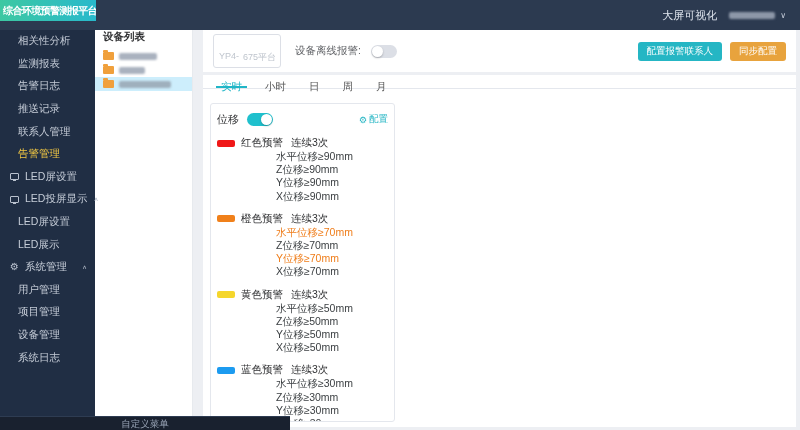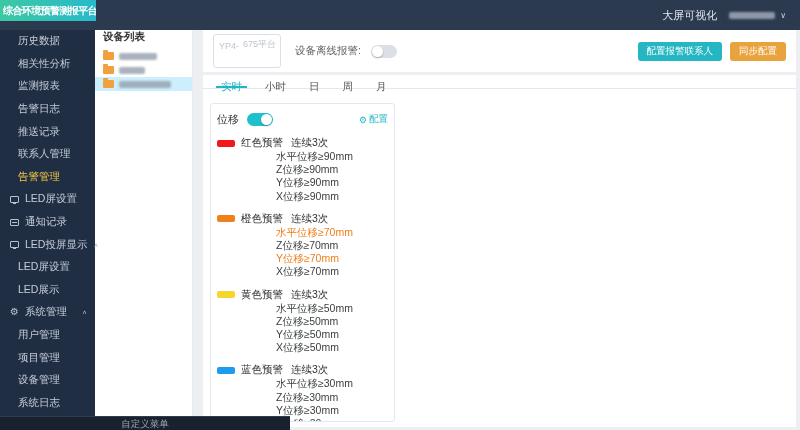--- a/index.html
+++ b/index.html
@@ -35,21 +35,21 @@
   .dp-title { font-size:10.5px; font-weight:bold; color:#303133; padding:0 8px 5px 8px; }
   .dp-item { height:14px; display:flex; align-items:center; gap:5px; padding-left:8px; cursor:pointer; }
   .dp-item.selected { background:#cdeefc; }
   .folder { width:11px; height:8px; background:#f0a03c; border-radius:1px; position:relative; flex:0 0 auto; }
   .folder::before { content:""; position:absolute; left:0; top:-2px; width:5px; height:2px; background:#f0a03c; border-radius:1px 1px 0 0; }
   .dp-blob1 { width:38px; } .dp-blob2 { width:26px; } .dp-blob3 { width:52px; background:#9fb0bd; }
 
   
   .main { position:absolute; left:203px; right:4px; top:30px; bottom:3px; }
   .toolbar-panel { position:absolute; left:0; right:0; top:0; height:42px; background:#fff; display:flex; align-items:center; padding:0 10px; gap:10px; }
-  .device-field { width:68px; height:18px; border:1px solid #dcdfe6; border-radius:3px; display:flex; align-items:flex-end; gap:2px; padding:16px 5px; font-size:9px; color:#bfc5cd; white-space:nowrap; overflow:hidden; cursor:text; }
+  .device-field { width:68px; height:18px; border:1px solid #dcdfe6; border-radius:3px; display:flex; align-items:flex-start; gap:2px; padding:16px 5px; font-size:9px; color:#bfc5cd; white-space:nowrap; overflow:hidden; cursor:text; }
   .field-blob { width:10px; height:6px; background:#c6ccd4; }
   .offline-label { font-size:10.5px; color:#606266; margin-left:4px; }
   .toggle { width:26px; height:13px; border-radius:7px; position:relative; cursor:pointer; flex:0 0 auto; }
   .toggle .knob { position:absolute; top:1px; width:11px; height:11px; border-radius:50%; background:#fff; box-shadow:0 1px 2px rgba(0,0,0,.25); }
   .toggle.off { background:#dcdfe6; } .toggle.off .knob { left:1px; }
   .toggle.on  { background:#1fc0cd; } .toggle.on  .knob { right:1px; }
   .toolbar-btns { margin-left:auto; display:flex; gap:8px; }
   .btn { height:19px; border:none; border-radius:3px; color:#fff; font-size:9.5px; padding:0 9px; cursor:pointer; font-family:inherit; }
   .btn.teal { background:#25b6c4; } .btn.orange { background:#e8a33d; }
 
@@ -82,47 +82,40 @@
       <span class="nav-viz">大屏可视化</span>
       <span class="user">
         <span class="blob user-blob"></span>
         <span class="caret">∨</span>
       </span>
     </div>
   </div>
 
   <div class="sidebar">
     <div class="side-item">
-        <span>历史数据</span>
-      </div>
-    <div class="side-item">
         <span>相关性分析</span>
       </div>
     <div class="side-item">
         <span>监测报表</span>
       </div>
     <div class="side-item">
         <span>告警日志</span>
       </div>
     <div class="side-item">
         <span>推送记录</span>
       </div>
     <div class="side-item">
         <span>联系人管理</span>
       </div>
     <div class="side-item active">
         <span>告警管理</span>
       </div>
     <div class="side-item group">
         <span class="mon-icon"></span>
         <span>LED屏设置</span>
-      </div>
-    <div class="side-item group">
-        <span class="not-icon"></span>
-        <span>通知记录</span>
       </div>
     <div class="side-item group">
         <span class="mon-icon"></span>
         <span>LED投屏显示</span>
         <span class="arrow">∧</span>
       </div>
     <div class="side-item">
         <span>LED屏设置</span>
       </div>
     <div class="side-item">

